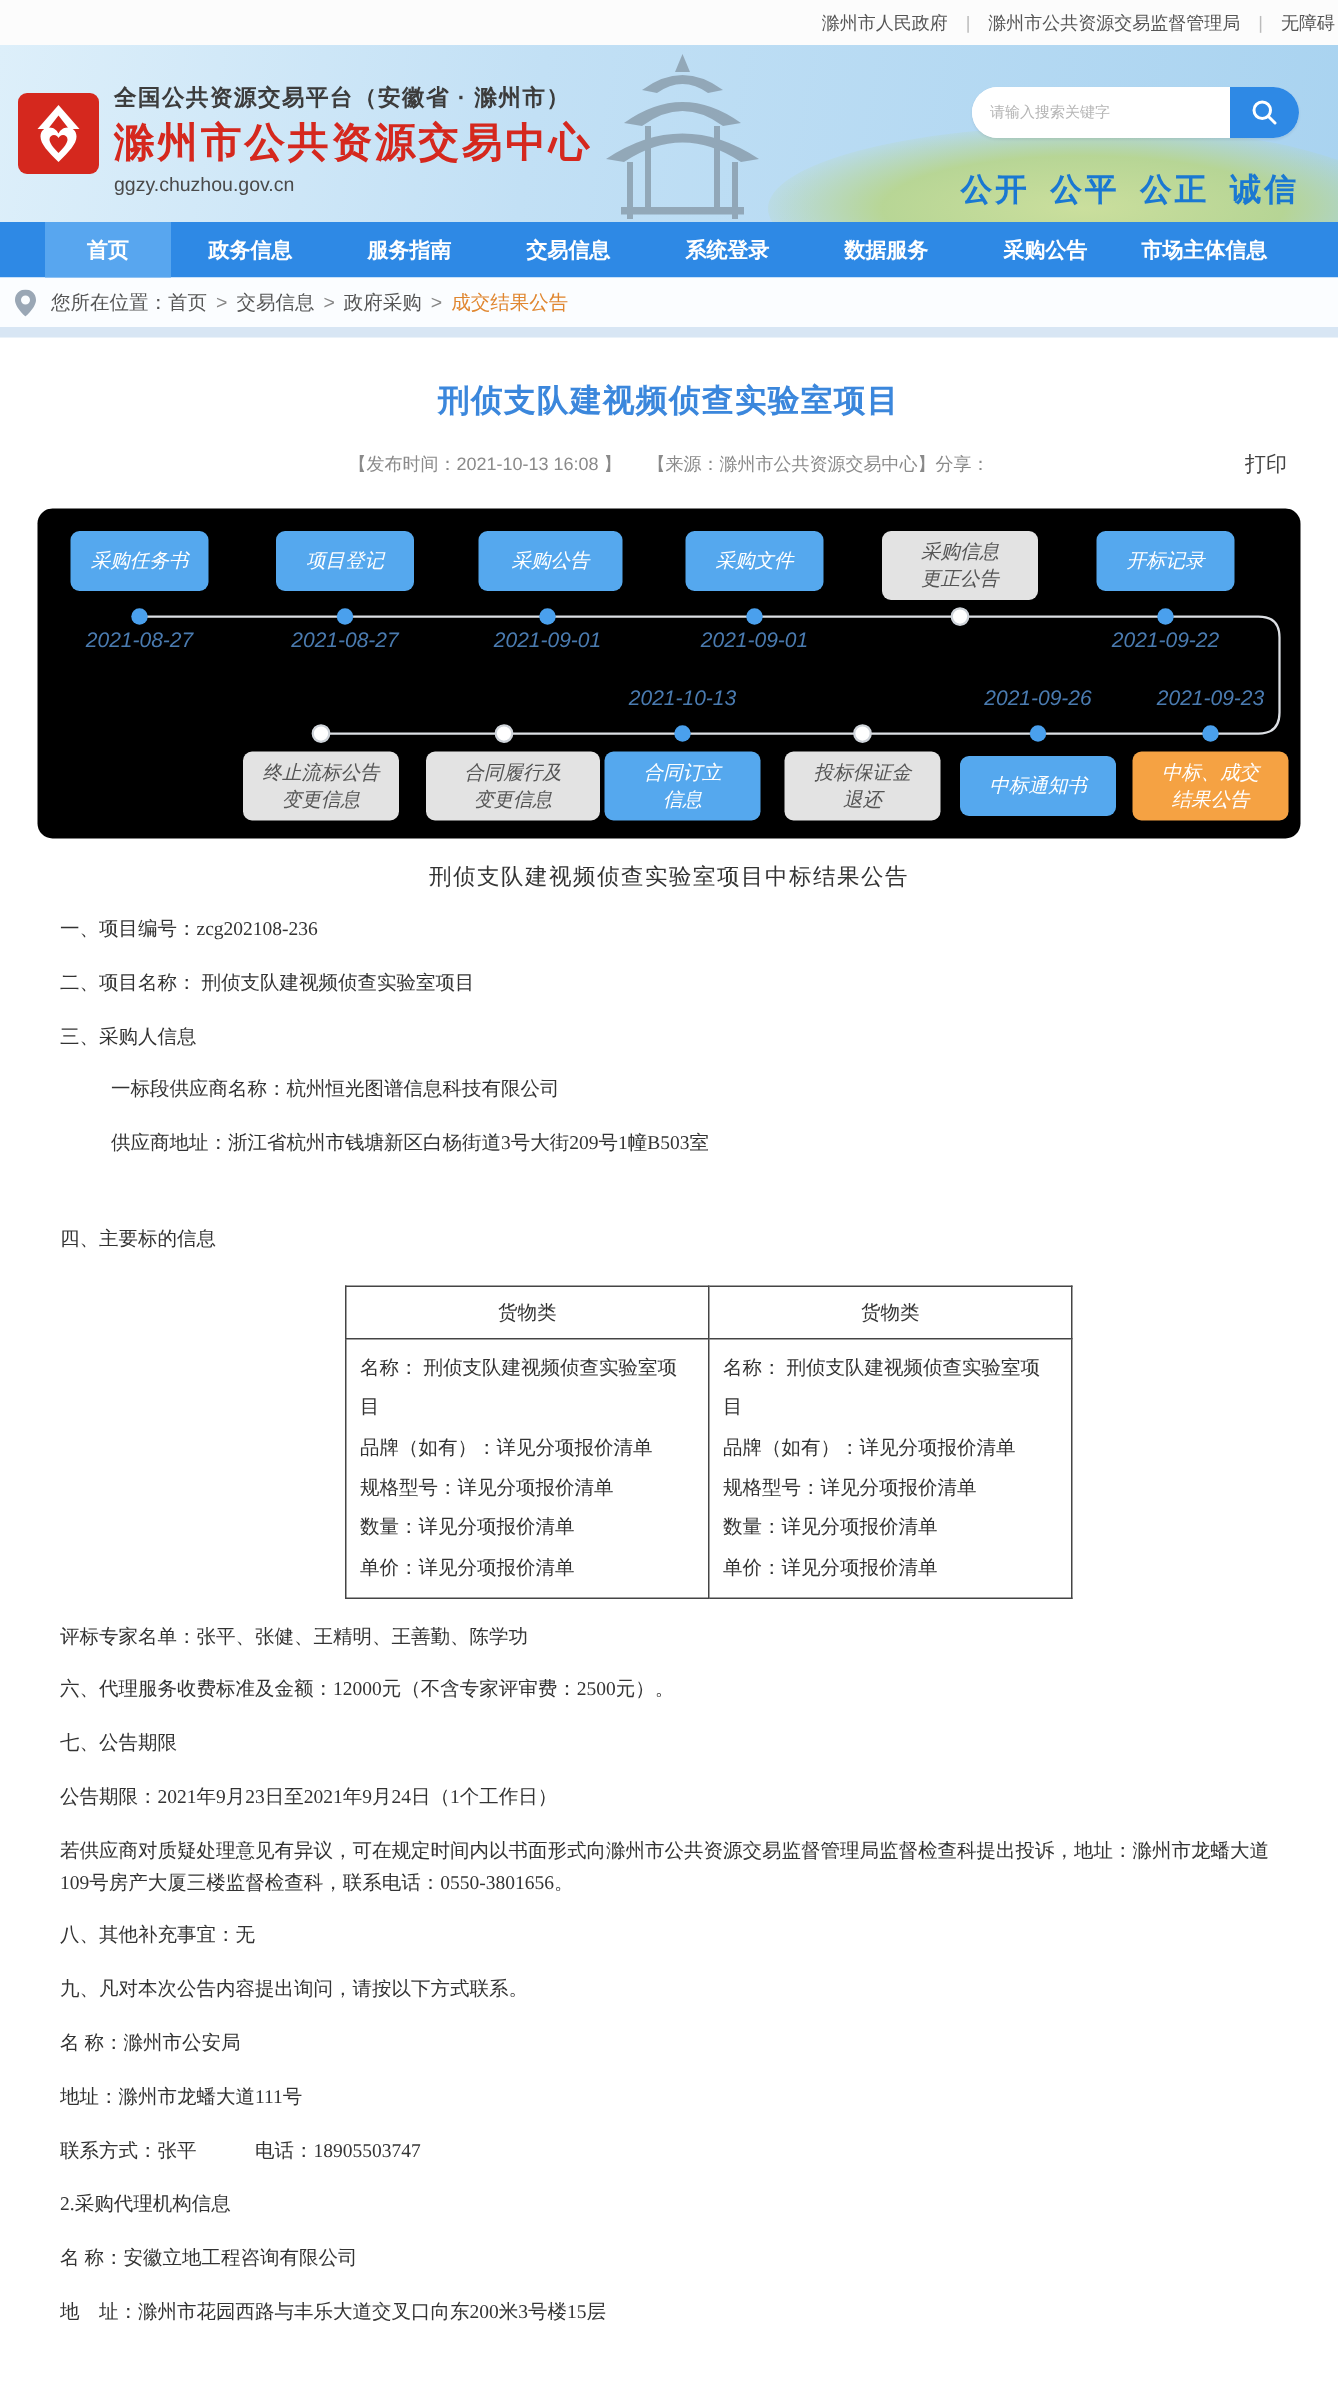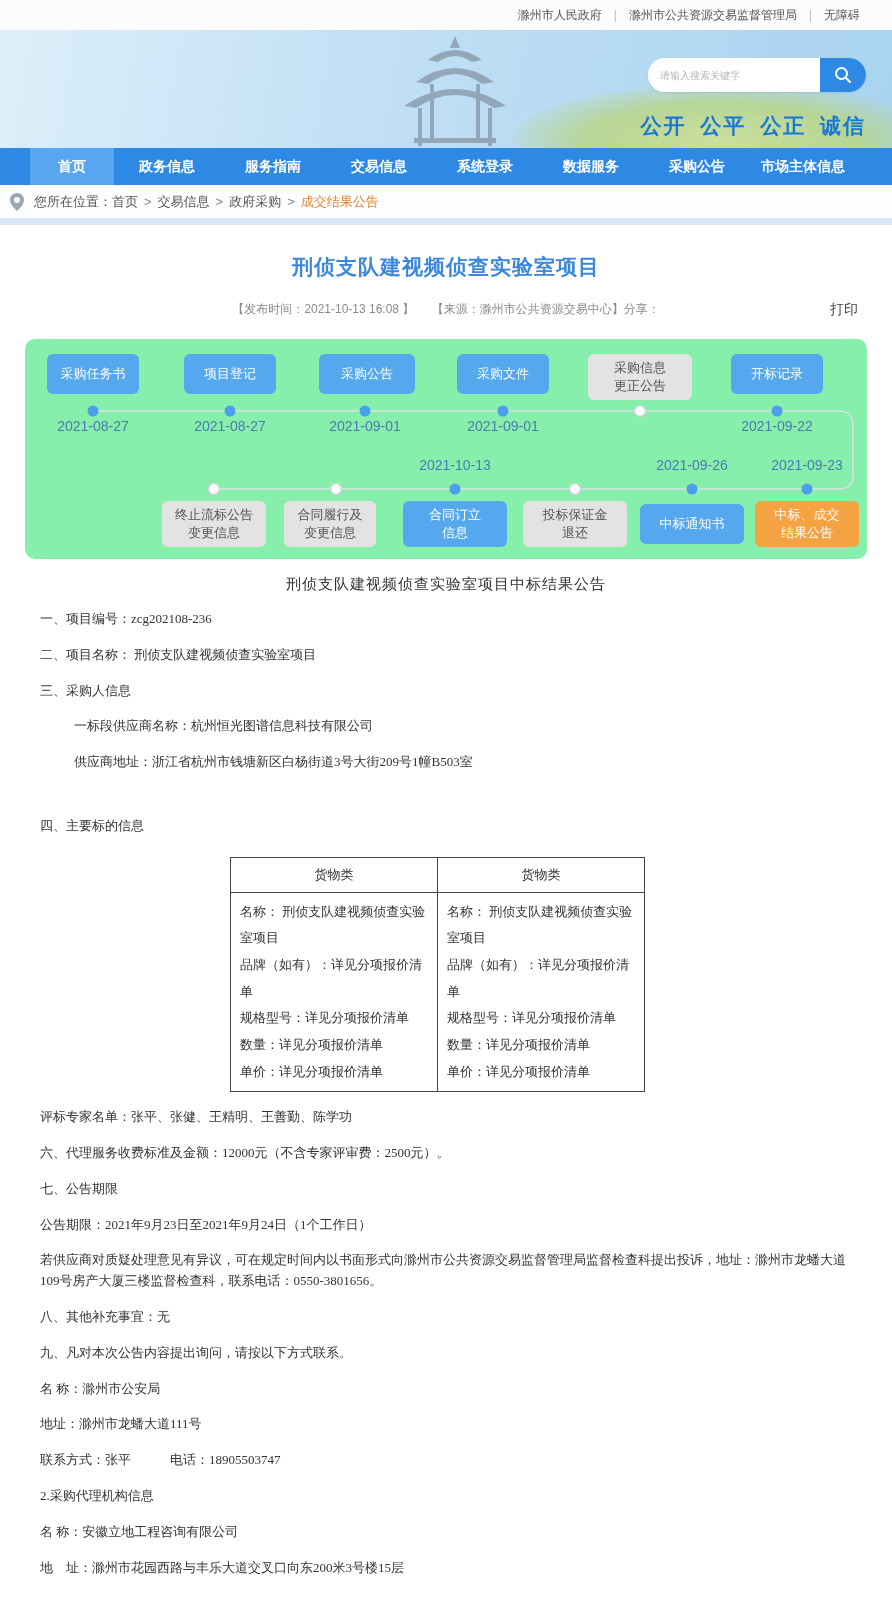--- a/index.html
+++ b/index.html
@@ -1,20 +1,20 @@
 <!DOCTYPE html>
 <html><head>
 <meta charset="utf-8">
 <style>
   * { margin:0; padding:0; box-sizing:border-box; }
   html,body { background:#fff; }
   body { width:892px; min-height:1600px; margin:0 auto; font-family:"Liberation Sans", sans-serif; color:#333; position:relative; }
 
   
-  .topbar { height:30px; background:#fcfcfc; display:flex; align-items:center; justify-content:flex-end; padding-right:32px; font-size:12px; color:#555; }
+  .topbar { height:30px; background:#fcfcfc; display:flex; align-items:center; justify-content:flex-end; padding-right:2px; font-size:12px; color:#555; }
   .topbar a { color:#555; text-decoration:none; cursor:pointer; }
   .topbar .sep { margin:0 12px; color:#bbb; }
 
   
   .header { position:relative; height:118px; background:linear-gradient(100deg,#ddeffa 0%,#c2e0f5 40%,#a9d3f0 100%); overflow:hidden; }
   .hill { position:absolute; right:-40px; bottom:-46px; width:420px; height:110px; border-radius:50%; background:radial-gradient(ellipse at center,#cfe08e 0%,#b8d585 45%,rgba(185,213,135,0) 75%); opacity:.85; }
   .pavilion { position:absolute; left:360px; top:4px; opacity:.8; }
   .brand { position:absolute; left:12px; top:26px; display:flex; align-items:flex-start; }
   .logo { width:54px; height:54px; margin-top:6px; }
   .brand-text { margin-left:10px; }
@@ -38,34 +38,34 @@
   .crumbbar a { color:#555; text-decoration:none; cursor:pointer; }
   .crumb-sep { margin:0 6px; color:#888; }
   .crumb-last { color:#e0862f !important; }
 
   
   .art-title { margin-top:28px; text-align:center; font-size:21px; font-weight:bold; color:#3b87dc; letter-spacing:1px; }
   .art-meta { position:relative; margin-top:20px; height:20px; text-align:center; font-size:12px; color:#8a8a8a; }
   .print-btn { position:absolute; right:34px; top:0; font-size:14px; color:#444; cursor:pointer; }
 
   
-  .tl { position:relative; width:842px; height:220px; margin:18px auto 16px 25px; background:#86efac; border-radius:10px; }
+  .tl { position:relative; width:842px; height:220px; margin:18px auto 16px 25px; background:#000000; border-radius:10px;font-style:italic; }
   .tl svg.lines { position:absolute; left:0; top:0; }
   .tl-btn { position:absolute; display:flex; align-items:center; justify-content:center; text-align:center; font-size:13px; line-height:1.35; border-radius:6px; cursor:pointer; white-space:pre-line; }
   .b-blue { background:#55a8ee; color:#fff; }
   .b-gray { background:#e3e3e3; color:#555; }
   .b-orange { background:#f5a243; color:#fff; }
   .tl-date { position:absolute; transform:translateX(-50%); font-size:14px; color:#4a7bb0; white-space:nowrap; }
 
   
   .article { padding:0 40px; margin-top:16px; font-family:"Liberation Serif", serif; font-size:13px; color:#333; }
   .a-head { text-align:center; font-size:15px; margin-bottom:10px; letter-spacing:1px; }
   .para { margin:15px 0; line-height:1.6; white-space:pre-wrap; min-height:13px; }
   .para.indent { padding-left:34px; }
-  table.goods { border-collapse:collapse; margin-left:190px; width:415px; margin-top:20px; margin-bottom:6px; }
+  table.goods { border-collapse:collapse; margin-left:190px; width:485px; margin-top:20px; margin-bottom:6px; }
   table.goods th, table.goods td { border:1px solid #444; font-weight:normal; font-size:13px; }
   table.goods th { padding:8px 4px; text-align:center; }
   table.goods td { padding:6px 9px; vertical-align:top; }
   table.goods td div { line-height:2.05; }
 </style>
 </head>
 <body>
 
 <div class="topbar" id="topbar">
     <a>滁州市人民政府</a>
@@ -83,20 +83,33 @@
       <path d="M68 26 Q95 6 122 26 L112 28 Q95 16 78 28 Z"></path>
       <path d="M56 48 Q95 20 134 48 L122 50 Q95 30 68 50 Z"></path>
       <path d="M44 72 Q95 38 146 72 L134 74 Q95 48 56 74 Z"></path>
       <rect x="70" y="50" width="4" height="56"></rect>
       <rect x="116" y="50" width="4" height="56"></rect>
       <rect x="58" y="74" width="4" height="38"></rect>
       <rect x="128" y="74" width="4" height="38"></rect>
       <rect x="54" y="104" width="82" height="5"></rect>
     </g>
   </svg>
+  <div class="brand">
+    <svg class="logo" viewBox="0 0 54 54">
+      <rect x="0" y="0" width="54" height="54" rx="6" fill="#d5281e"></rect>
+      <path d="M27 8 L13 24 L20 24 L27 15 L34 24 L41 24 Z" fill="#fff"></path>
+      <path d="M27 46 C20 39 15 34 15 29 C15 25 18 23 21 23 C24 23 26 25 27 27 C28 25 30 23 33 23 C36 23 39 25 39 29 C39 34 34 39 27 46 Z" fill="#fff"></path>
+      <path d="M27 40 C23 36 21 33 21 31 C21 29 22.5 28 24 28 C25.5 28 26.5 29 27 30 C27.5 29 28.5 28 30 28 C31.5 28 33 29 33 31 C33 33 31 36 27 40 Z" fill="#d5281e"></path>
+    </svg>
+    <div class="brand-text">
+      <div class="platform">全国公共资源交易平台（安徽省 · 滁州市）</div>
+      <div class="sitename">滁州市公共资源交易中心</div>
+      <div class="siteurl">ggzy.chuzhou.gov.cn</div>
+    </div>
+  </div>
   <div class="search-pill">
     <input class="search-input" type="text" placeholder="请输入搜索关键字" style="">
     <button class="search-btn">
       <svg width="18" height="18" viewBox="0 0 18 18">
         <circle cx="7.5" cy="7.5" r="5.5" fill="none" stroke="#fff" stroke-width="2"></circle>
         <line x1="11.8" y1="11.8" x2="16" y2="16" stroke="#fff" stroke-width="2" stroke-linecap="round"></line>
       </svg>
     </button>
   </div>
   <div class="slogan">公开 公平 公正 诚信</div>
@@ -151,21 +164,21 @@
     <div class="tl-btn b-blue" style="left: 294px; top: 15px; width: 96px; height: 40px;">采购公告</div>
     <div class="tl-date" style="left: 340px; top: 79px;">2021-09-01</div>
     <div class="tl-btn b-blue" style="left: 432px; top: 15px; width: 92px; height: 40px;">采购文件</div>
     <div class="tl-date" style="left: 478px; top: 79px;">2021-09-01</div>
     <div class="tl-btn b-gray" style="left: 563px; top: 15px; width: 104px; height: 46px;">采购信息
 更正公告</div>
     <div class="tl-btn b-blue" style="left: 706px; top: 15px; width: 92px; height: 40px;">开标记录</div>
     <div class="tl-date" style="left: 752px; top: 79px;">2021-09-22</div>
     <div class="tl-btn b-gray" style="left: 137px; top: 162px; width: 104px; height: 46px;">终止流标公告
 变更信息</div>
-    <div class="tl-btn b-gray" style="left: 259px; top: 162px; width: 92px; height: 46px;">合同履行及
+    <div class="tl-btn b-gray" style="left: 259px; top: 162px; width: 116px; height: 46px;">合同履行及
 变更信息</div>
     <div class="tl-btn b-blue" style="left: 378px; top: 162px; width: 104px; height: 46px;">合同订立
 信息</div>
     <div class="tl-date" style="left: 430px; top: 118px;">2021-10-13</div>
     <div class="tl-btn b-gray" style="left: 498px; top: 162px; width: 104px; height: 46px;">投标保证金
 退还</div>
     <div class="tl-btn b-blue" style="left: 615px; top: 165px; width: 104px; height: 40px;">中标通知书</div>
     <div class="tl-date" style="left: 667px; top: 118px;">2021-09-26</div>
     <div class="tl-btn b-orange" style="left: 730px; top: 162px; width: 104px; height: 46px;">中标、成交
 结果公告</div>

